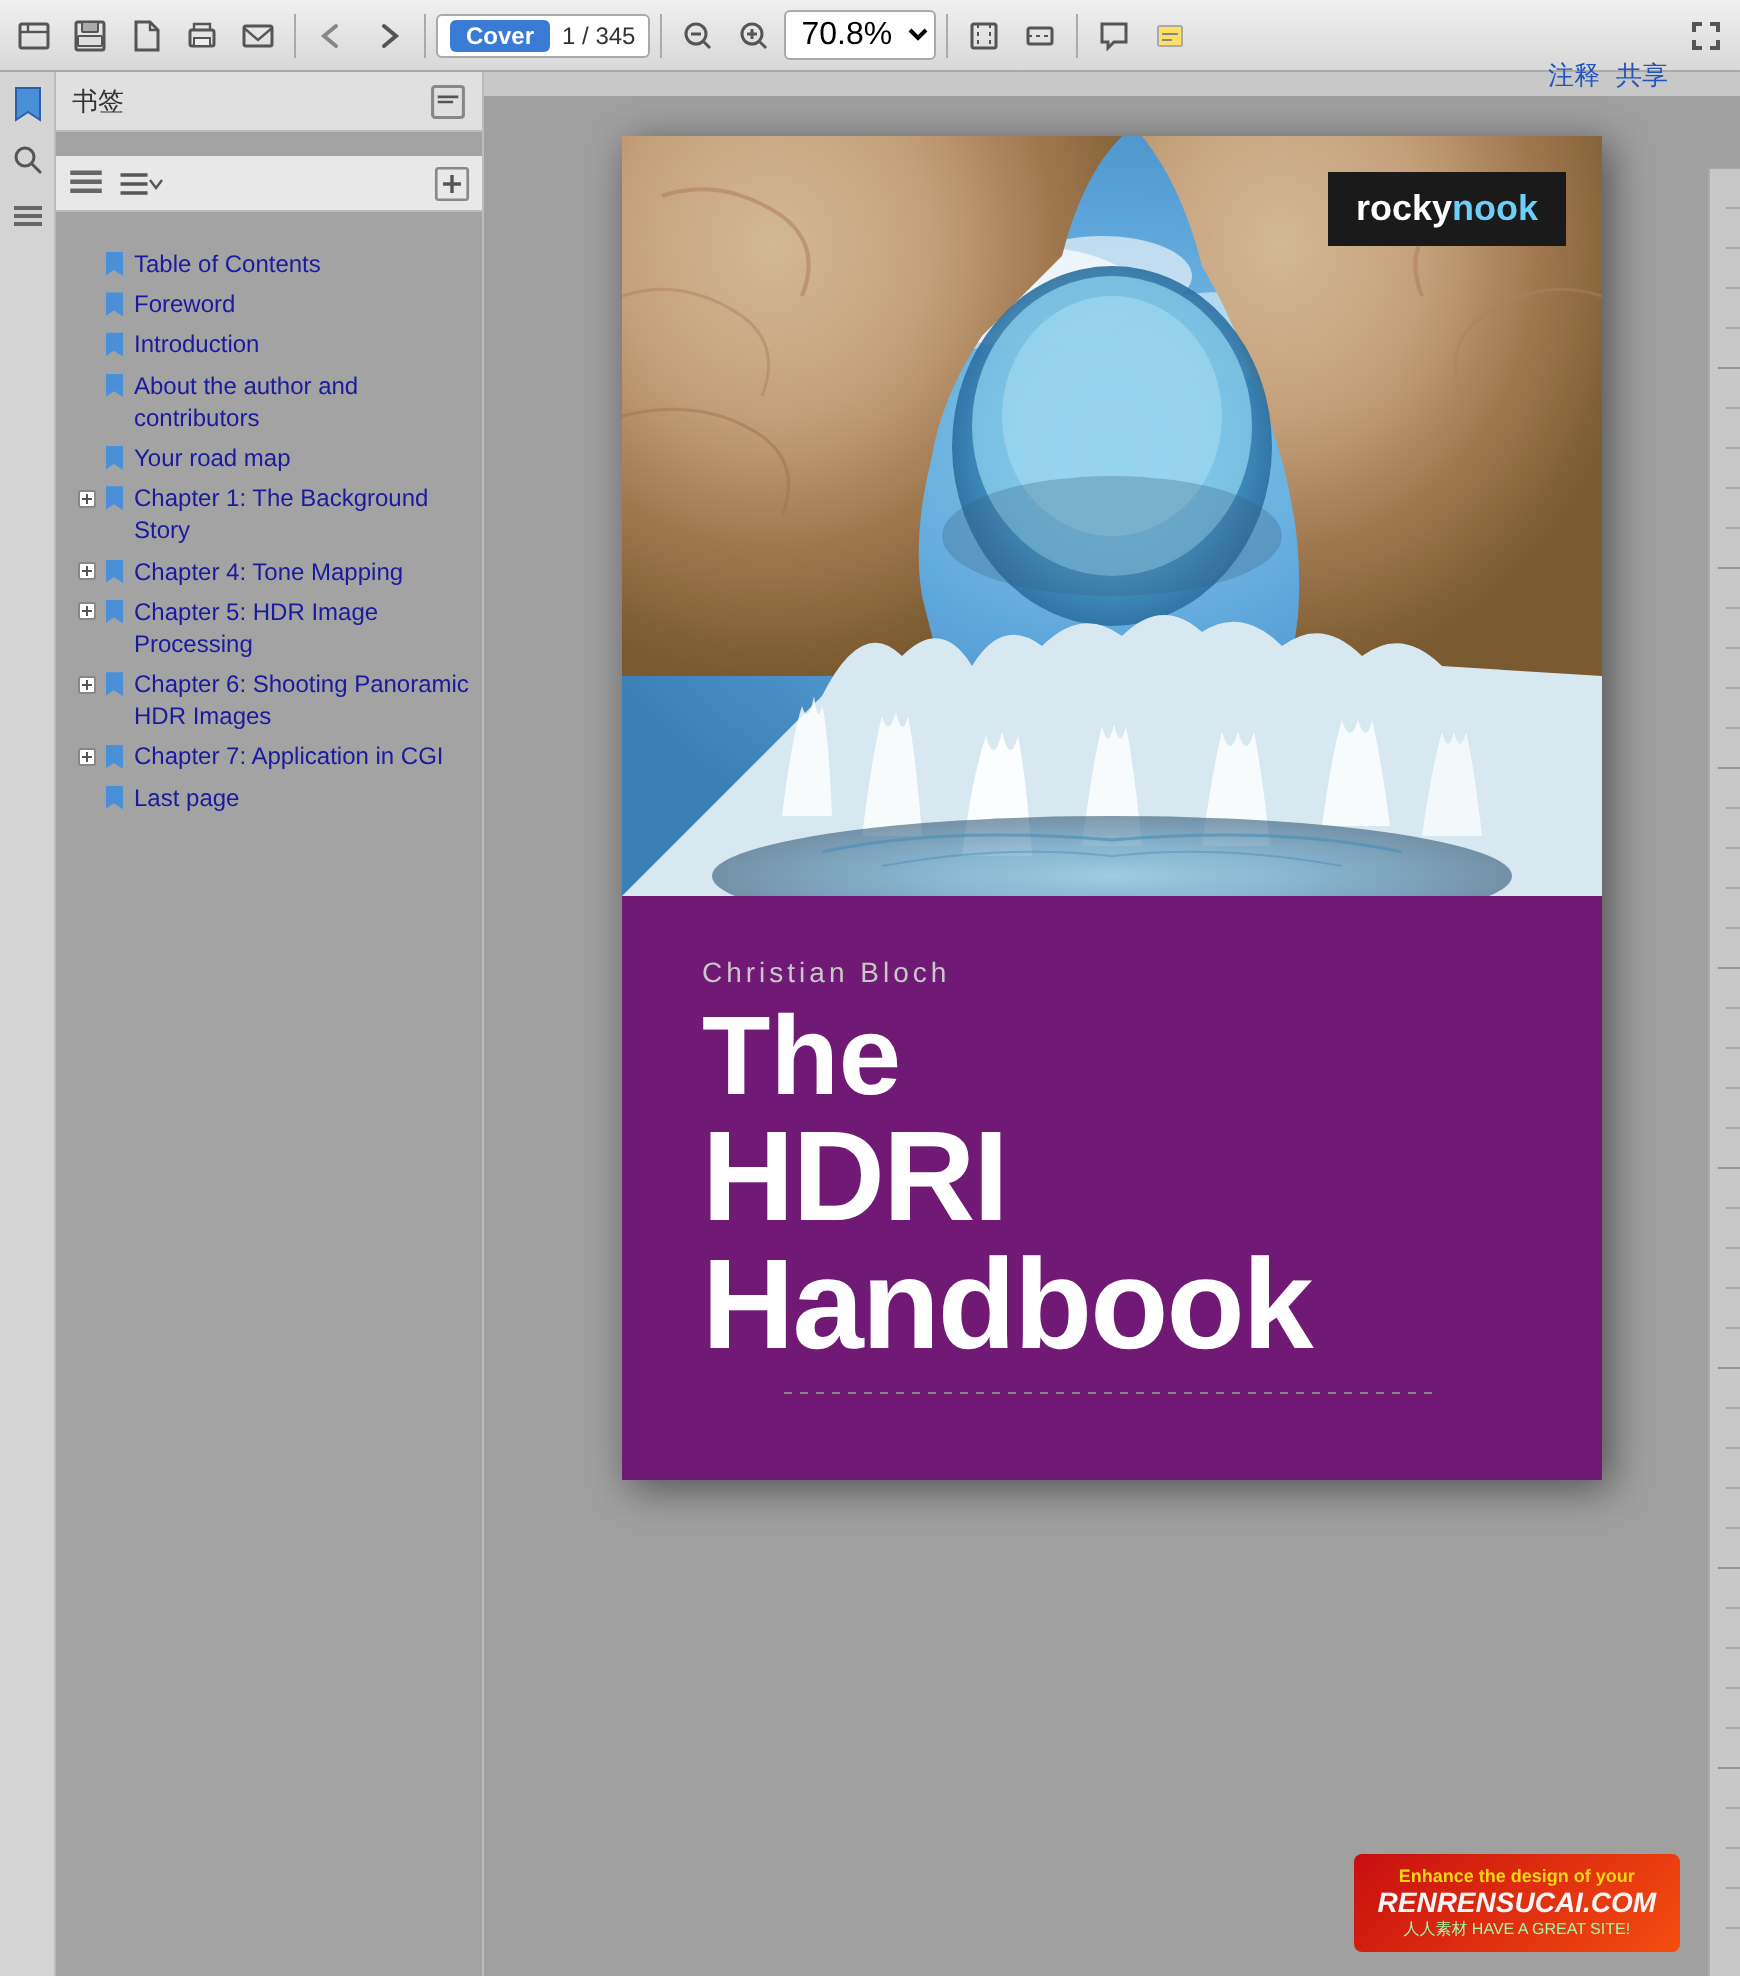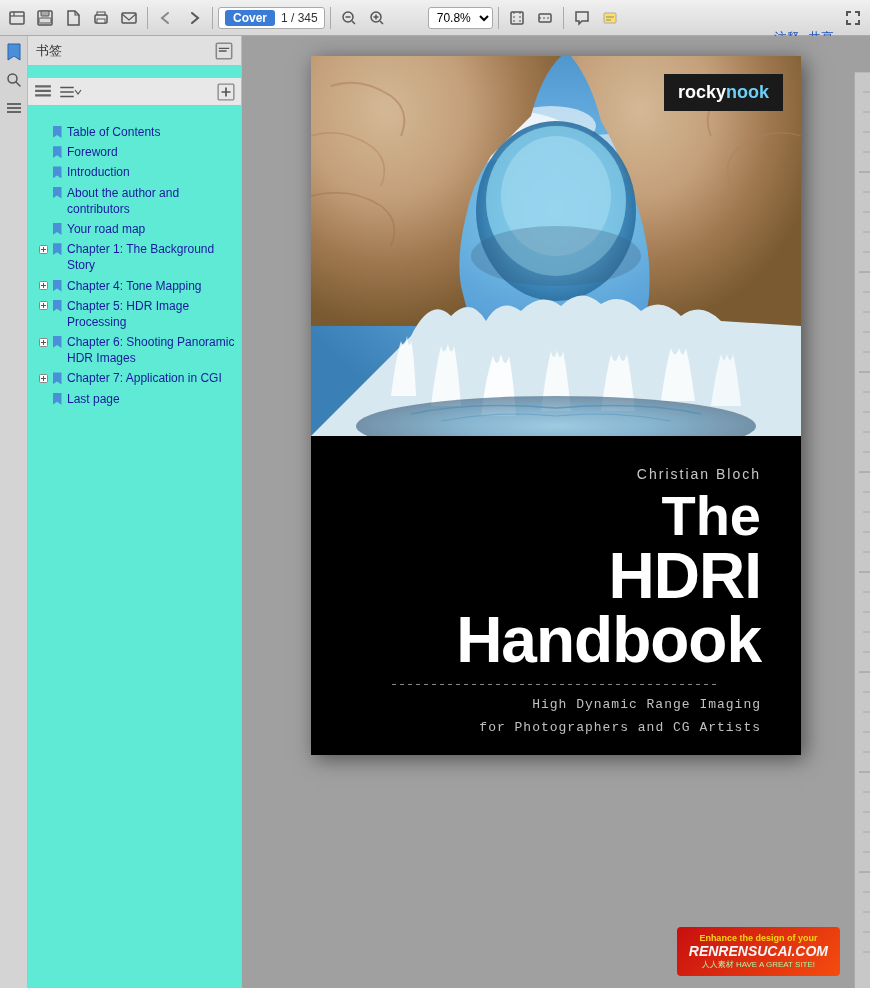--- a/index.html
+++ b/index.html
@@ -58,23 +58,22 @@
       border-radius: 3px;
       font-size: 12px;
       font-weight: bold;
     }
 
     .zoom-select {
       background: #fff;
       border: 1px solid #aaa;
       border-radius: 3px;
       padding: 2px 4px;
-      font-size: 12px;
+      font-size: 16px;
       cursor: pointer;
-      margin-left: 36px;
     }
 
     .toolbar-right {
       margin-left: auto;
       display: flex;
       align-items: center;
       gap: 8px;
       font-size: 13px;
       color: #333;
       margin-top: 41px;
@@ -115,21 +114,21 @@
       align-items: center;
       justify-content: center;
       cursor: pointer;
       color: #444;
       font-size: 13px;
     }
 
     
     #sidebar {
       width: 214px;
-      background: #5eead4;
+      background: #a3a3a3;
       display: flex;
       flex-direction: column;
       gap: 12px;
     }
 
     #sidebar-header {
       height: 30px;
       background: #e0e0e0;
       border-bottom: 1px solid #bbb;
       display: flex;
@@ -203,20 +202,21 @@
     
     #content-area {
       flex: 1;
       background: #a0a0a0;
       display: flex;
       align-items: flex-start;
       justify-content: center;
       padding: 20px;
       overflow: auto;
       position: relative;
+      margin-top: 12px;
     }
 
     
     #book-cover {
       width: 490px;
       background: #5a5a6a;
       box-shadow: 4px 4px 20px rgba(0,0,0,0.5);
       position: relative;
       overflow: hidden;
     }
@@ -246,23 +246,23 @@
       padding: 8px 14px;
       font-size: 18px;
       font-weight: bold;
       letter-spacing: 0;
     }
     .logo-rocky { color: white; }
     .logo-nook { color: #6ecff6; }
 
     
     #cover-text {
-      background: #000000;
-      padding: 30px 40px 15px;
-      text-align: right;
+      background: #701a75;
+      padding: 30px 40px 35px;
+      text-align: left;
     }
     #author-name {
       color: #c8c8c8;
       font-size: 14px;
       letter-spacing: 2px;
       margin-bottom: 6px;
     }
     #book-title-the {
       color: white;
       font-size: 56px;
@@ -703,24 +703,20 @@
         <div id="rockynook-logo">
           <span class="logo-rocky">rocky</span><span class="logo-nook">nook</span>
         </div>
       </div>
 
       <div id="cover-text">
         <div id="author-name">Christian Bloch</div>
         <div id="book-title-the">The</div>
         <div id="book-title-main">HDRI Handbook</div>
         <div id="book-subtitle-line"></div>
-        <div id="book-subtitle">
-          <span>High Dynamic Range Imaging</span><br>
-          <span>for Photographers and CG Artists</span>
-        </div>
       </div>
     </div>
 
     <div id="ruler">
       <svg width="16" height="900" viewBox="0 0 16 900">
         <rect width="16" height="900" fill="#c8c8c8"></rect>
         <line x1="0" y1="0" x2="16" y2="0" stroke="#888" stroke-width="0.5"></line>
 
         <line x1="8" y1="20" x2="16" y2="20" stroke="#888" stroke-width="0.5"></line>
         <line x1="8" y1="40" x2="16" y2="40" stroke="#888" stroke-width="0.5"></line>

